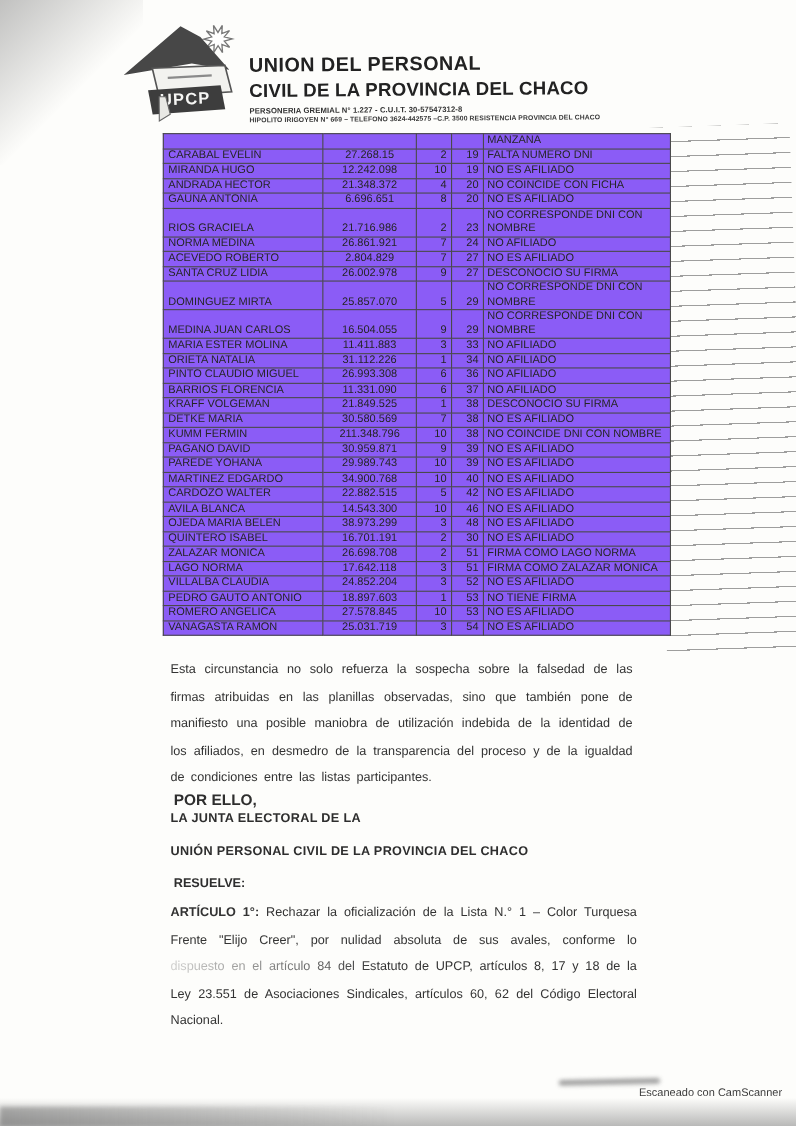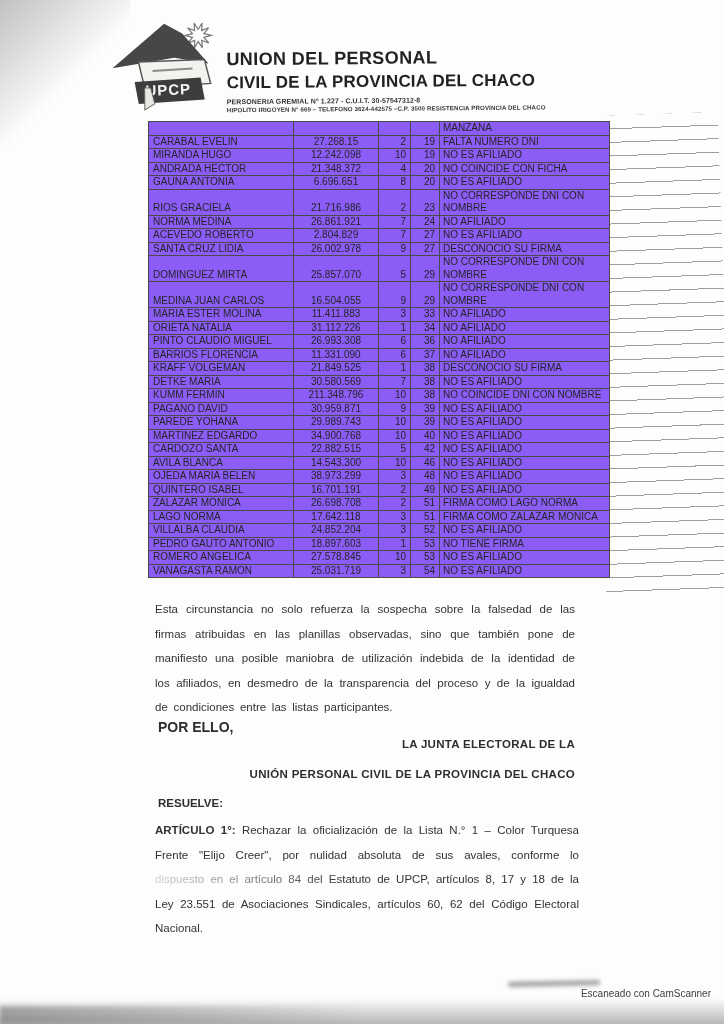--- a/index.html
+++ b/index.html
@@ -37,21 +37,21 @@
   .obs-table td.c0{white-space:nowrap;padding-left:4px;}
   .obs-table td.c1{text-align:center;}
   .obs-table td.c2{text-align:right;padding-right:4px;}
   .obs-table td.c3{text-align:right;padding-right:4px;}
   .obs-table td.c4{padding-left:3px;}
   
   .para{position:absolute;left:155px;width:420px;font-size:11.5px;line-height:24.5px;
     text-align:justify;word-spacing:2.5px;color:#333;}
   .p1{top:597px;}
   .por-ello{position:absolute;left:158px;top:706px;font-size:14px;font-weight:bold;color:#2e2e2e;margin-top:13px;}
-  .h-center{position:absolute;left:155px;width:420px;text-align:right;font-size:11.5px;
+  .h-center{position:absolute;left:155px;width:420px;text-align:left;font-size:11.5px;
     font-weight:bold;color:#2e2e2e;letter-spacing:.3px;}
   .h1{top:738px;}
   .h2{top:768px;}
   .resuelve{position:absolute;left:158px;top:797px;font-size:11.5px;font-weight:bold;color:#2e2e2e;}
   .articulo{top:818px;width:424px;}
   .articulo b{font-weight:bold;}
   .fade-overlay{position:absolute;left:150px;top:873px;width:200px;height:18px;
     background:linear-gradient(to right, rgba(253,253,251,.8), rgba(253,253,251,0));z-index:3;}
   
   .cam-credit{position:absolute;right:13px;top:988px;font-size:10px;color:#3d3d3d;z-index:4;}
@@ -234,21 +234,21 @@
           <td class="c4">NO ES AFILIADO</td>
         </tr>
         <tr>
           <td class="c0">MARTINEZ EDGARDO</td>
           <td class="c1">34.900.768</td>
           <td class="c2">10</td>
           <td class="c3">40</td>
           <td class="c4">NO ES AFILIADO</td>
         </tr>
         <tr>
-          <td class="c0">CARDOZO SANTA</td>
+          <td class="c0">CARDOZO WALTER</td>
           <td class="c1">22.882.515</td>
           <td class="c2">5</td>
           <td class="c3">42</td>
           <td class="c4">NO ES AFILIADO</td>
         </tr>
         <tr>
           <td class="c0">AVILA BLANCA</td>
           <td class="c1">14.543.300</td>
           <td class="c2">10</td>
           <td class="c3">46</td>
@@ -258,21 +258,21 @@
           <td class="c0">OJEDA MARIA BELEN</td>
           <td class="c1">38.973.299</td>
           <td class="c2">3</td>
           <td class="c3">48</td>
           <td class="c4">NO ES AFILIADO</td>
         </tr>
         <tr>
           <td class="c0">QUINTERO ISABEL</td>
           <td class="c1">16.701.191</td>
           <td class="c2">2</td>
-          <td class="c3">49</td>
+          <td class="c3">30</td>
           <td class="c4">NO ES AFILIADO</td>
         </tr>
         <tr>
           <td class="c0">ZALAZAR MONICA</td>
           <td class="c1">26.698.708</td>
           <td class="c2">2</td>
           <td class="c3">51</td>
           <td class="c4">FIRMA COMO LAGO NORMA</td>
         </tr>
         <tr>

